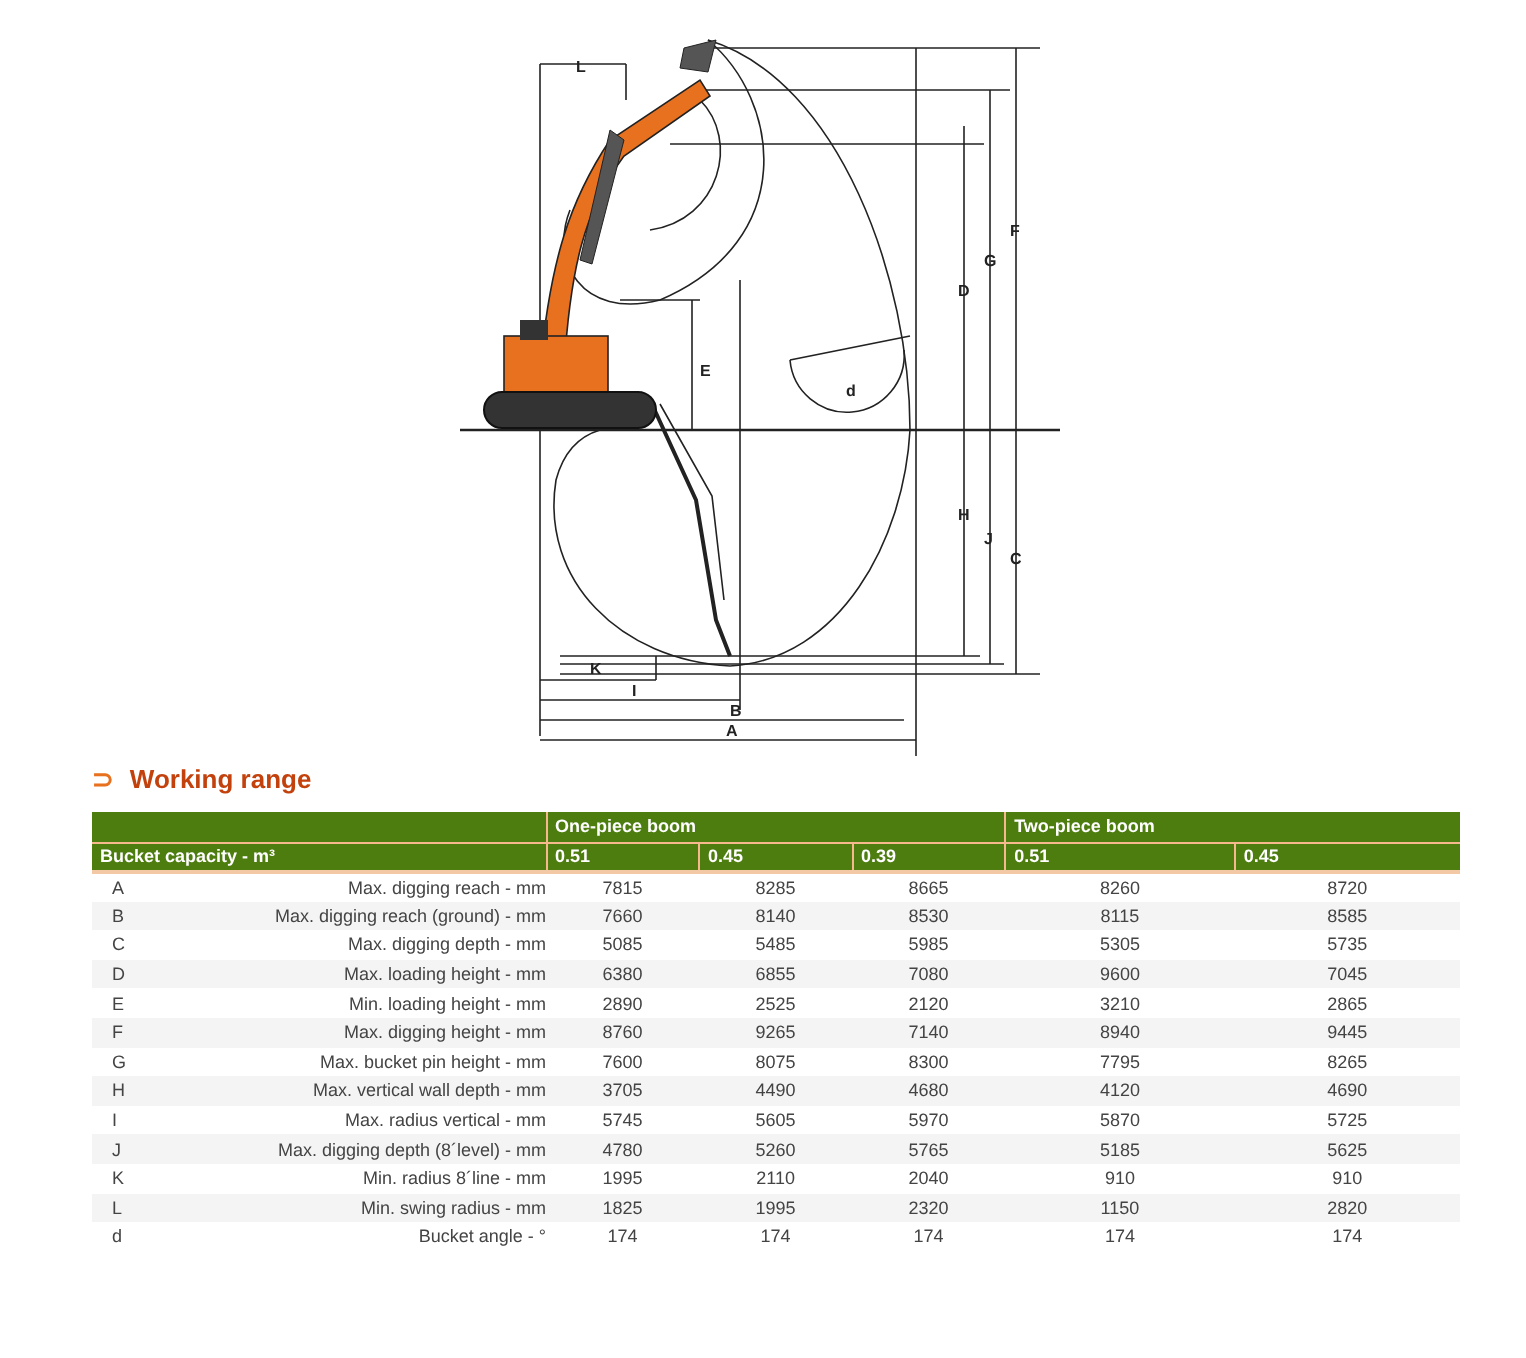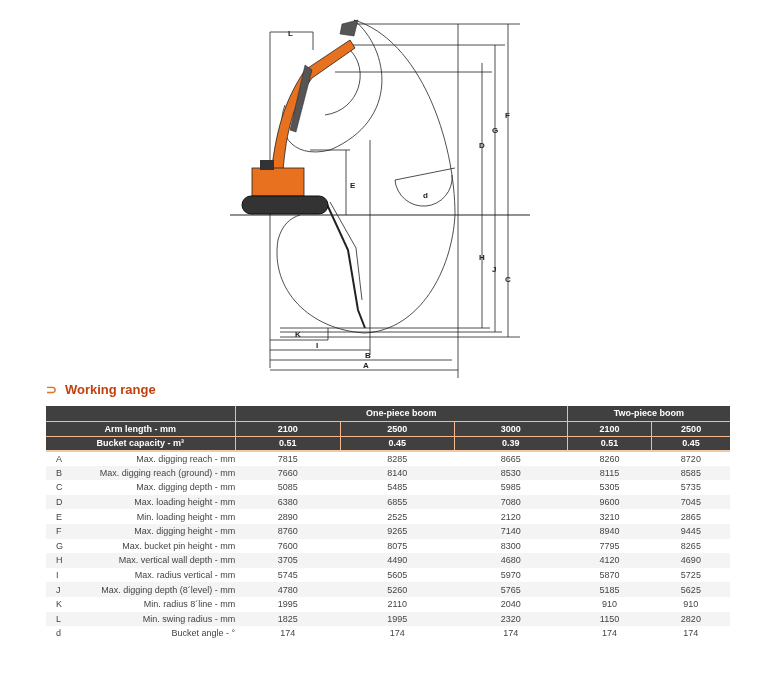--- a/index.html
+++ b/index.html
@@ -6,21 +6,21 @@
   html, body { width: 763px; height: 679px; background: #ffffff; overflow: hidden; }
   body { font-family: "Liberation Sans", sans-serif; color: #333; position: relative; }
 
   .diagram { position: absolute; left: 230px; top: 10px; width: 310px; height: 370px; }
 
   .section-title { position: absolute; left: 46px; top: 382px; display: flex; align-items: center; gap: 8px; }
   .section-title .arrow { color: #e8711f; font-size: 13px; font-weight: bold; }
   .section-title .label { font-size: 13px; font-weight: bold; color: #c2410c; }
 
   table.spec { position: absolute; left: 46px; top: 406px; width: 684px; border-collapse: collapse; font-size: 9px; }
-  table.spec th { background: #404040; color: #fff; font-weight: bold; height: 15px; text-align: center;
+  table.spec th { background: #4d7c0f; color: #fff; font-weight: bold; height: 15px; text-align: left;
                   border-bottom: 1px solid #f6b98d; border-left: 1px solid #f6b98d; padding: 0 4px; }
   table.spec th:first-child { border-left: none; }
   table.spec tr.head-last th { border-bottom: 2px solid #f3c8a4; margin-top: 10px; }
   table.spec td { height: 14.6px; text-align: center; color: #444; font-size: 9px; }
   table.spec td.code { width: 16px; text-align: left; padding-left: 10px; }
   table.spec td.desc { text-align: right; padding-left: 2px; width: 210px; }
   table.spec tr.body:nth-child(even) td { background: #f4f4f4; }
   .colw1 { width: 126px; } .colw2 { width: 138px; } .colw3 { width: 136px; } .colw4 { width: 100px; } .colw5 { width: 92px; }
 </style>
 </head>
@@ -101,28 +101,20 @@
   <span class="label">Working range</span>
 </div>
 
 <table class="spec">
   <tbody>
       <tr>
     <th colspan="2" class="colw0"></th>
     <th colspan="3">One-piece boom</th>
     <th colspan="2">Two-piece boom</th>
   </tr>
-  <tr>
-    <th colspan="2">Arm length - mm</th>
-    <th class="colw1">2100</th>
-    <th class="colw2">2500</th>
-    <th class="colw3">3000</th>
-    <th class="colw4">2100</th>
-    <th class="colw5">2500</th>
-  </tr>
   <tr class="head-last">
     <th colspan="2">Bucket capacity - m³</th>
     <th>0.51</th>
     <th>0.45</th>
     <th>0.39</th>
     <th>0.51</th>
     <th>0.45</th>
   </tr>
   </tbody>
     <tbody id="rows">

